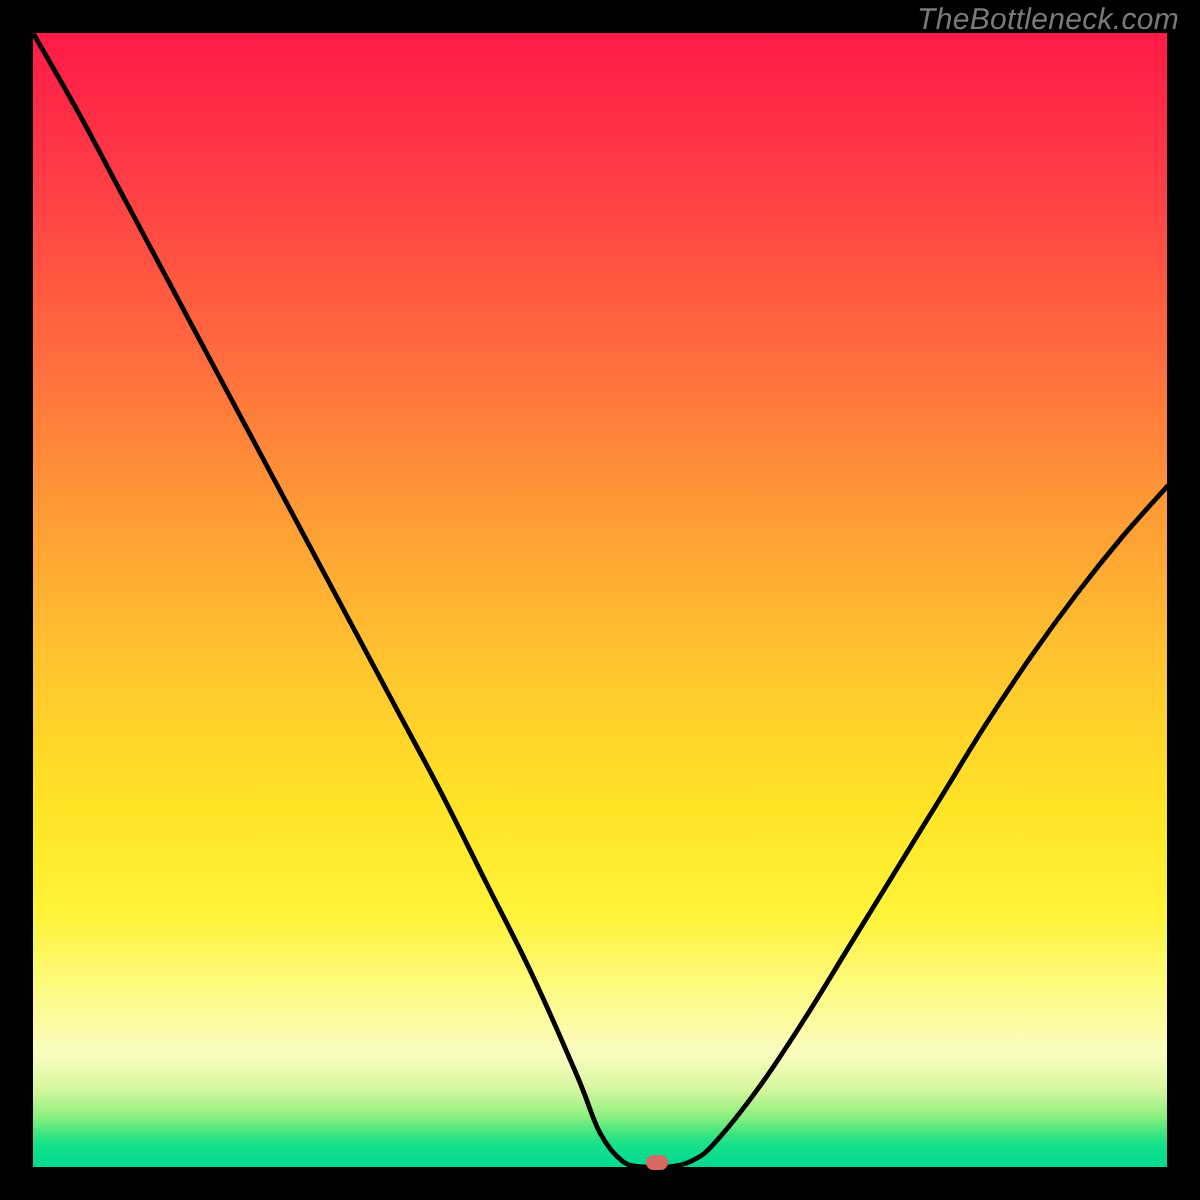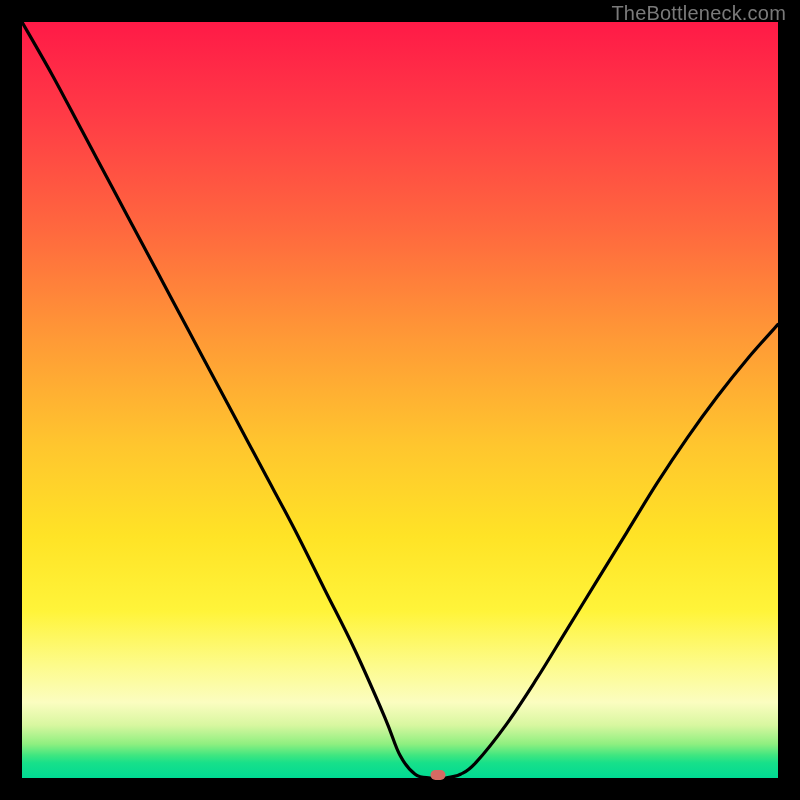--- a/index.html
+++ b/index.html
@@ -11,20 +11,21 @@
     overflow: hidden;
     font-family: Arial, Helvetica, sans-serif;
   }
   .frame {
     position: absolute;
     top: 0;
     left: 0;
     width: 800px;
     height: 588px;
     background: #000;
+    font-style: italic;
   }
   .plot-area {
     position: absolute;
     top: 22px;
     left: 22px;
     width: 756px;
     height: 756px;
     
     background: linear-gradient(
       to bottom,

